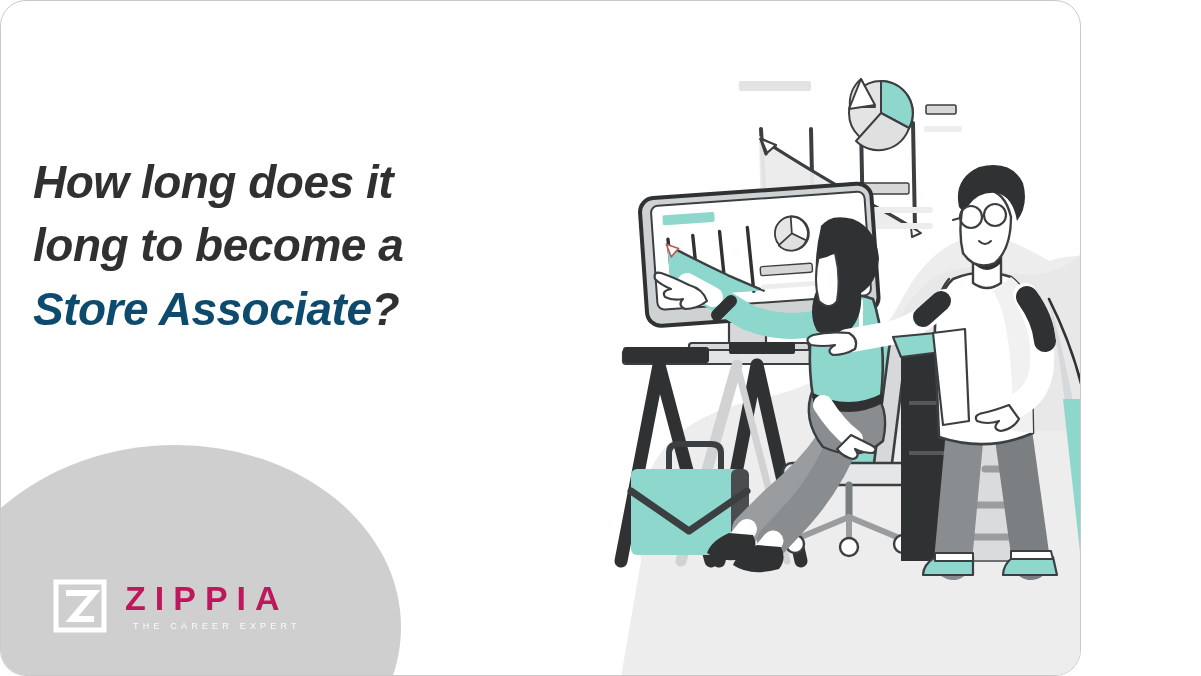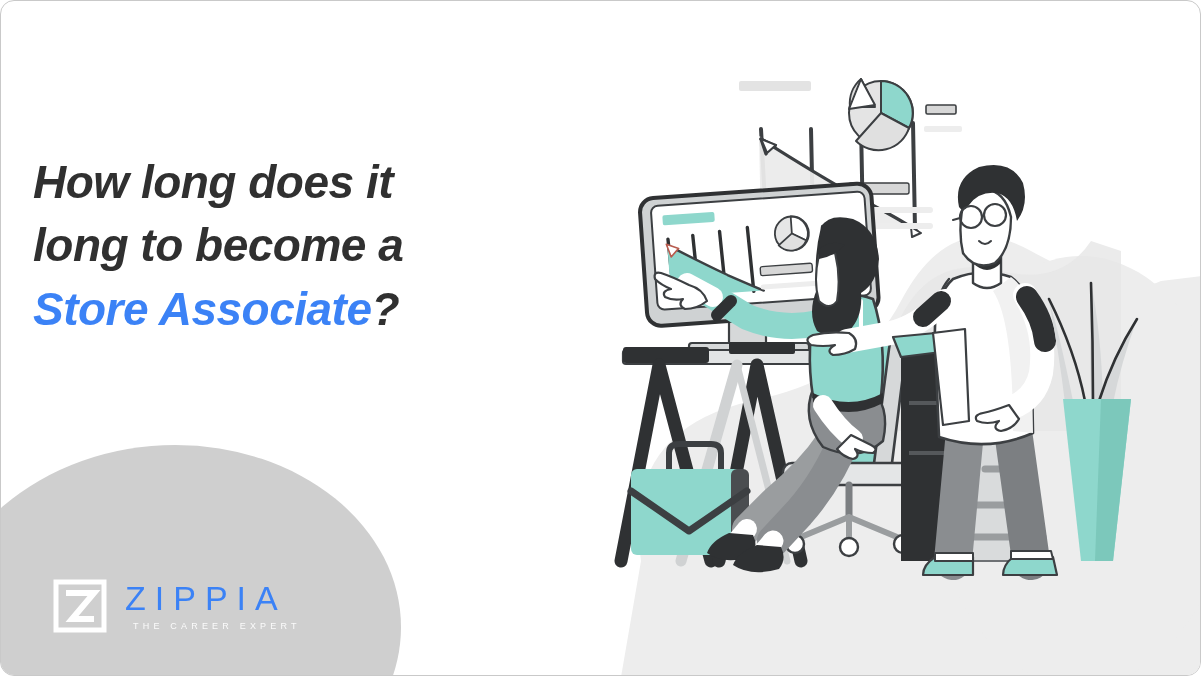--- a/index.html
+++ b/index.html
@@ -1,24 +1,24 @@
 <!DOCTYPE html>
 <html><head>
 <meta charset="utf-8">
 <style>
   html,body{margin:0;padding:0;background:#ffffff;}
   body{width:1201px;height:676px;overflow:hidden;font-family:"Liberation Sans",sans-serif;}
 
   .card{
     position:relative;
-    width:1201px;height:676px;
+    width:1081px;height:676px;
     box-sizing:border-box;
     background:#ffffff;
     border:1px solid #c9c9c9;
-    border-radius:14px;
+    border-radius:26px;
     overflow:hidden;
   }
 
   
   .blob{
     position:absolute;
     left:-70px;bottom:-120px;
     width:470px;height:350px;
     background:#cfcfcf;
     border-radius:52% 48% 40% 60% / 60% 52% 48% 40%;
@@ -31,34 +31,34 @@
     left:32px;top:150px;
     width:470px;
     z-index:4;
     font-style:italic;
     font-weight:bold;
     font-size:46px;
     line-height:1.38;
     letter-spacing:-0.5px;
     color:#303030;
   }
-  .headline .accent{color:#3b82f6;}
+  .headline .accent{color:#0c4a6e;}
   .headline .qmark{color:#303030;}
 
   
   .logo{
     position:absolute;
     left:52px;bottom:42px;
     z-index:5;
     display:flex;align-items:center;gap:18px;
   }
   .logo-mark{width:54px;height:54px;display:block;}
   .logo-text{display:flex;flex-direction:column;line-height:1;}
   .logo-word{
-    font-size:34px;letter-spacing:9px;font-weight:400;color:#3b82f6;
+    font-size:34px;letter-spacing:9px;font-weight:700;color:#be185d;
   }
   .logo-tag{
     margin-top:7px;
     font-size:9px;letter-spacing:4.2px;color:#ffffff;opacity:.92;margin-left:8px;
   }
 
   
   .illus{
     position:absolute;
     left:560px;top:0;

